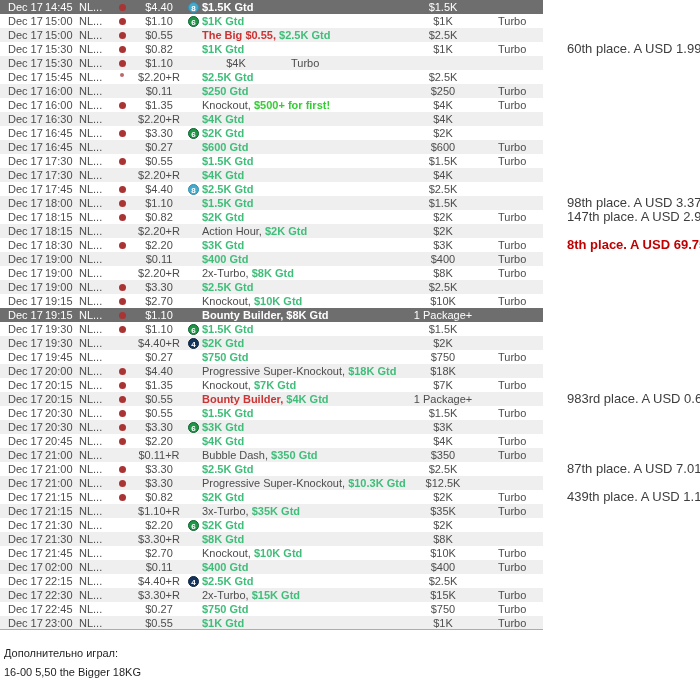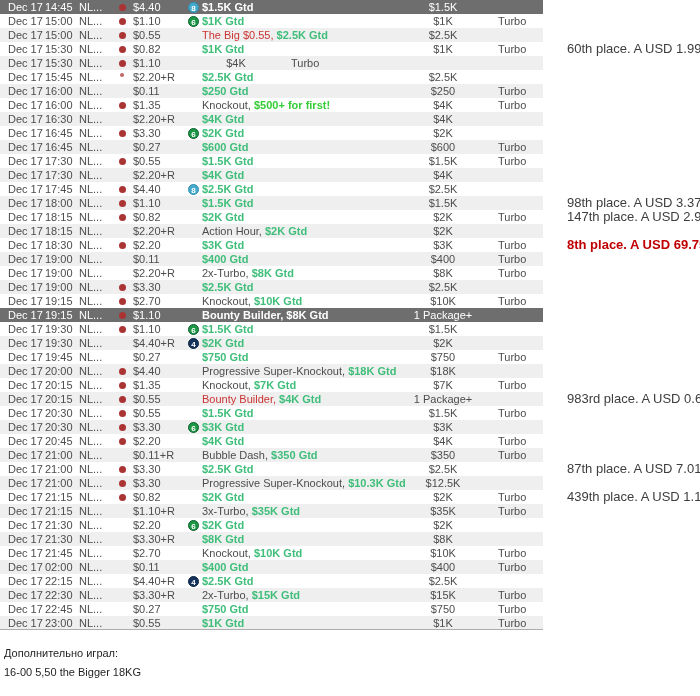--- a/index.html
+++ b/index.html
@@ -16,32 +16,32 @@
   .cells{display:flex;width:543px;height:14px;flex:0 0 543px;align-items:center}
   .row.alt .cells{background:var(--row-alt-bg)}
   .row.hl .cells{background:var(--highlight-bg);color:var(--highlight-text)}
   .row:last-of-type .cells{border-bottom:1px solid #adadad}
   .c-date{width:45px;padding-left:8px}
   .c-time{width:34px}
   .c-game{width:32px}
   .c-dot{width:22px;display:flex;align-items:center;justify-content:center}
   .dot{width:7px;height:7px;border-radius:50%;background:var(--status-dot)}
   .dot.small{width:4px;height:4px;opacity:.75;margin-bottom:4px}
-  .c-buyin{width:52px;text-align:left}
+  .c-buyin{width:52px;text-align:center}
   .c-badge{width:17px;display:flex;align-items:center;justify-content:center}
   .badge{width:11px;height:11px;border-radius:50%;color:#fff;font-size:8px;font-weight:bold;
     text-align:center;line-height:11px}
   .b-blue{background:var(--badge-blue);border:1px solid #2e8fb0}
   .b-green{background:var(--badge-green);border:1px solid #0c6130}
   .b-navy{background:var(--badge-navy);border:1px solid #0d2440}
   .c-name{width:207px;overflow:visible}
   .np-plain{color:var(--row-text)}
   .np-green{color:var(--green);font-weight:bold}
   .np-bright{color:var(--bright-green);font-weight:bold}
-  .np-red{color:var(--red-name);font-weight:normal}
+  .np-red{color:var(--red-name);font-weight:bold}
   .np-white{color:#fff;font-weight:bold}
   .c-gtd{width:68px;text-align:center}
   .c-turbo{width:65px;padding-left:21px}
   .ann{margin-left:24px;font-size:13px;color:var(--annotation-text);line-height:14px}
   .ann.red{color:var(--annotation-red);font-weight:bold}
   #footer-note{margin-top:14px;padding-left:4px;font-size:11px;color:#1f1f1f;line-height:19px}
 </style>
 </head>
 <body>
 

